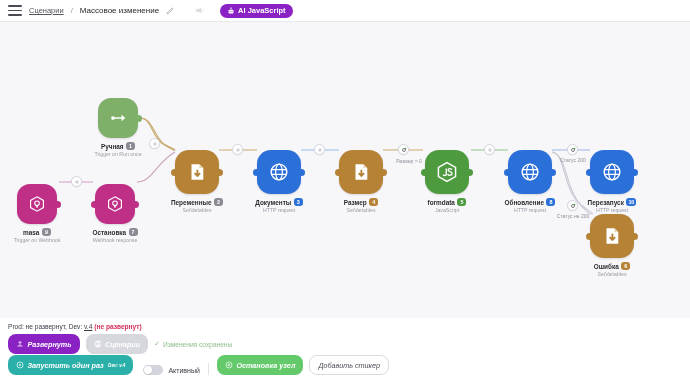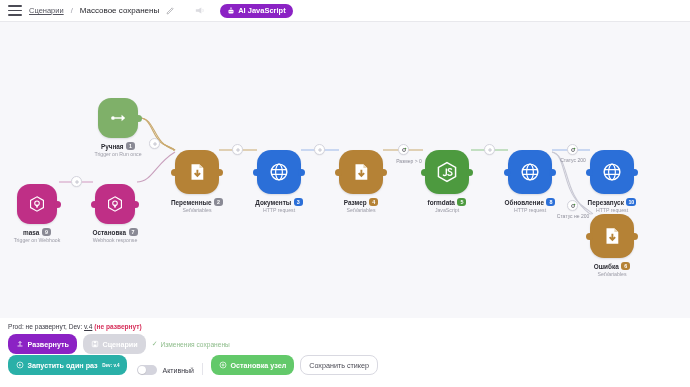--- a/index.html
+++ b/index.html
@@ -93,21 +93,21 @@
     white-space: nowrap;
   }
   .deploy-status .ver { text-decoration: underline; color: #3a3a44; cursor: pointer; }
   .deploy-status .warn { color: #d62f5a; font-weight: bold; }
 
   .row1 { position: absolute; left: 8px; top: 16px; display: flex; align-items: center; gap: 6px; }
   .row2 { position: absolute; left: 8px; top: 37px; display: flex; align-items: flex-end; gap: 6px; }
 
   .btn { display: inline-flex; align-items: center; gap: 3.5px; height: 20px;
     padding: 0 8px; border-radius: 8px; font-size: 7.2px; font-weight: bold;
-    border: none; cursor: pointer; white-space: nowrap; }
+    border: none; cursor: pointer; white-space: nowrap; font-style: italic; }
   .btn svg { width: 8px; height: 8px; flex: none; }
   .btn-deploy { background: #8b22c4; color: #fff; }
   .btn-save   { background: #d7d7de; color: #ffffff; }
   .btn-run    { background: #2ab0a8; color: #fff; }
   .btn-add    { background: #63c96a; color: #fff; }
   .btn-ghost  { background: #fff; color: #4b4b55; border: 1px solid #d9d9e1; font-weight: normal; }
 
   .saved-note { display: inline-flex; align-items: center; gap: 3px;
     font-size: 6.6px; color: #8fbd8c; white-space: nowrap; }
   .saved-note .chk { font-size: 7px; }
@@ -128,21 +128,21 @@
 <div class="app">
 
   <div class="header">
     <div class="hamburger">
       <i></i>
         <i></i>
         <i></i>
     </div>
     <span class="crumb-link">Сценарии</span>
     <span class="crumb-sep">/</span>
-    <span class="crumb-title">Массовое сохранены</span>
+    <span class="crumb-title">Массовое изменение</span>
     <svg class="pencil-ic" viewBox="0 0 16 16">
       <path d="M2 12.3 11 3.3l1.7 1.7-9 9H2z" fill="none" stroke="#66666f" stroke-width="1.2"></path>
     </svg>
     <svg class="share-ic" viewBox="0 0 18 14">
       <path d="M3 5h4l5-3v10l-5-3H3z" fill="#b9b9c2"></path>
       <path d="M14 4.5c1.4 1 1.4 4 0 5" fill="none" stroke="#b9b9c2" stroke-width="1.1"></path>
     </svg>
     <button class="ai-btn">
       <svg class="ai-ic" viewBox="0 0 16 16">
         <rect x="3" y="5.5" width="10" height="7.5" rx="2.2" fill="#fff"></rect>
@@ -471,18 +471,18 @@
       <button class="btn btn-add">
         <svg viewBox="0 0 16 16">
           <circle cx="8" cy="8" r="6" fill="none" stroke="#fff" stroke-width="1.4"></circle>
           <path d="M8 5v6M5 8h6" stroke="#fff" stroke-width="1.4"></path>
         </svg>
         <span>Остановка узел</span>
       </button>
 
 
       <button class="btn btn-ghost">
-        <span>Сохранить стикер</span>
+        <span>Добавить стикер</span>
       </button>
     </div>
 
   </div>
 </div>
 
 </body></html>

